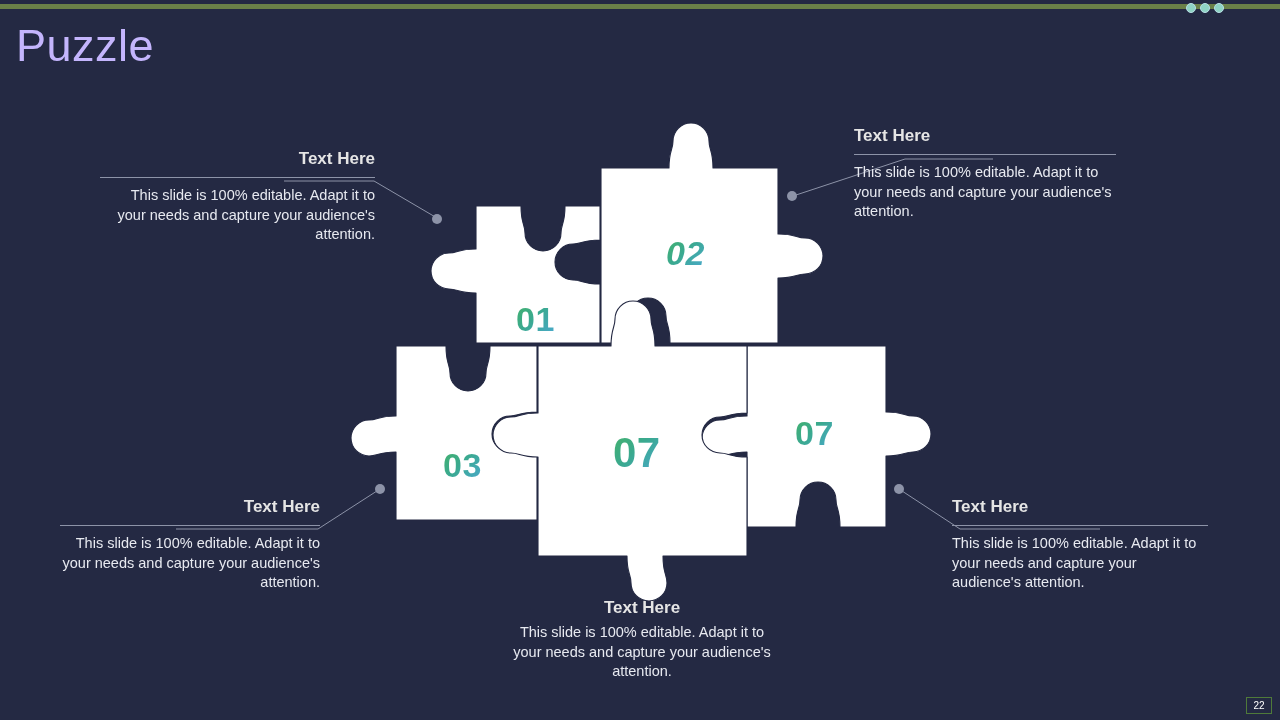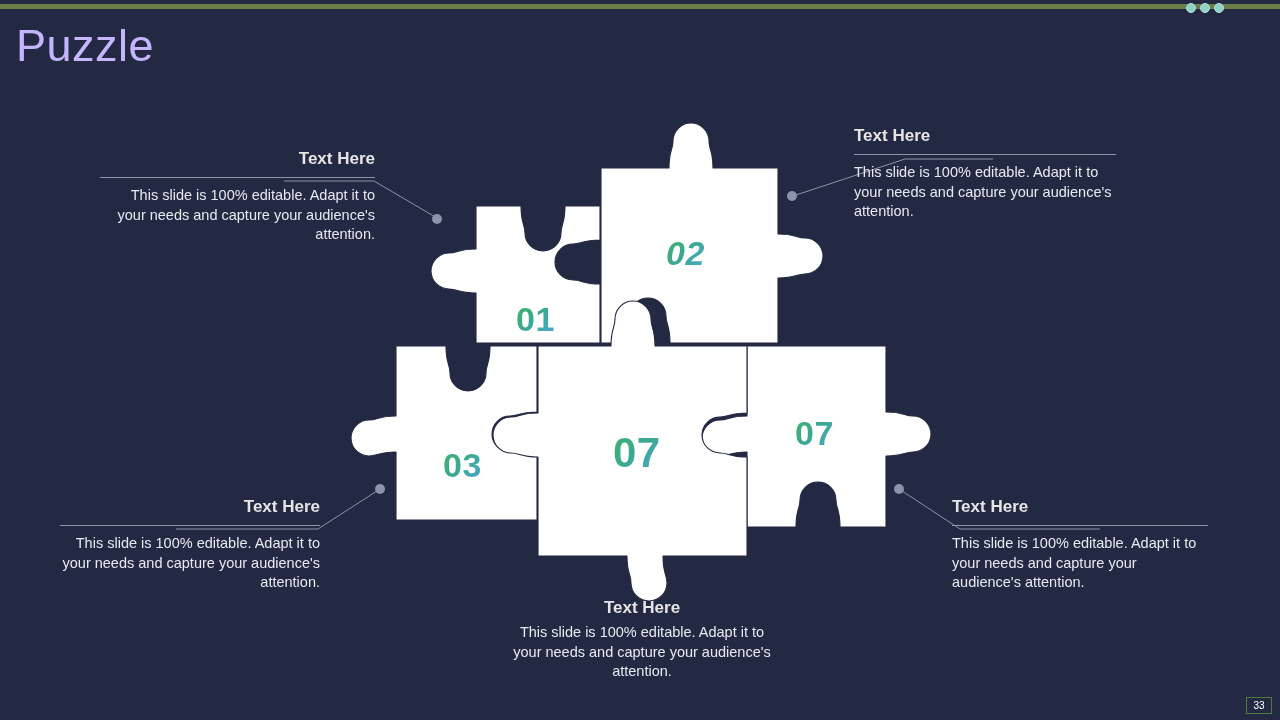--- a/index.html
+++ b/index.html
@@ -241,13 +241,13 @@
   <div class="ch">Text Here</div>
   <div class="rule"></div>
   <div class="cb">This slide is 100% editable. Adapt it to your needs and capture your audience's attention.</div>
 </div>
 
 <div class="callout center-al" id="callout-5">
   <div class="ch">Text Here</div>
   <div class="cb">This slide is 100% editable. Adapt it to your needs and capture your audience's attention.</div>
 </div>
 
-<div id="page-number">33</div>
+<div id="page-number">22</div>
 
 </body></html>

